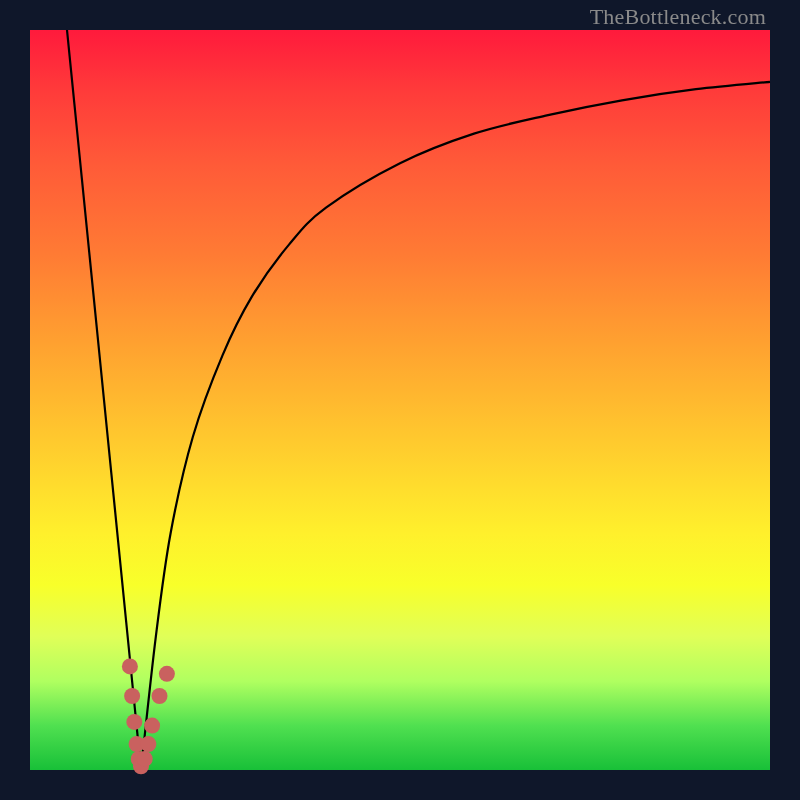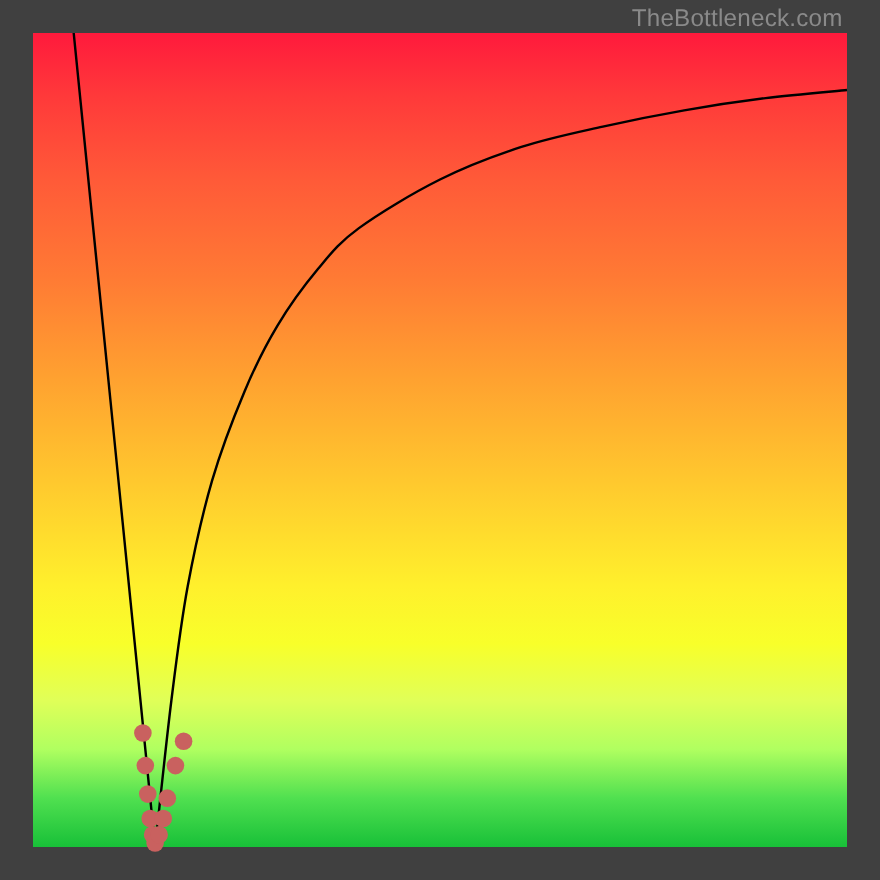--- a/index.html
+++ b/index.html
@@ -8,21 +8,22 @@
     width: 800px;
     height: 800px;
     overflow: hidden;
     background: #000;
     font-family: Arial, Helvetica, sans-serif;
   }
   .frame {
     position: relative;
     width: 800px;
     height: 800px;
-    background: #404040;
+    background: #0f172a;
+    font-family: Liberation Serif, serif;
   }
   .plot-area {
     position: absolute;
     left: 30px;
     top: 30px;
     width: 740px;
     height: 740px;
     
     background: linear-gradient(
       to bottom,

